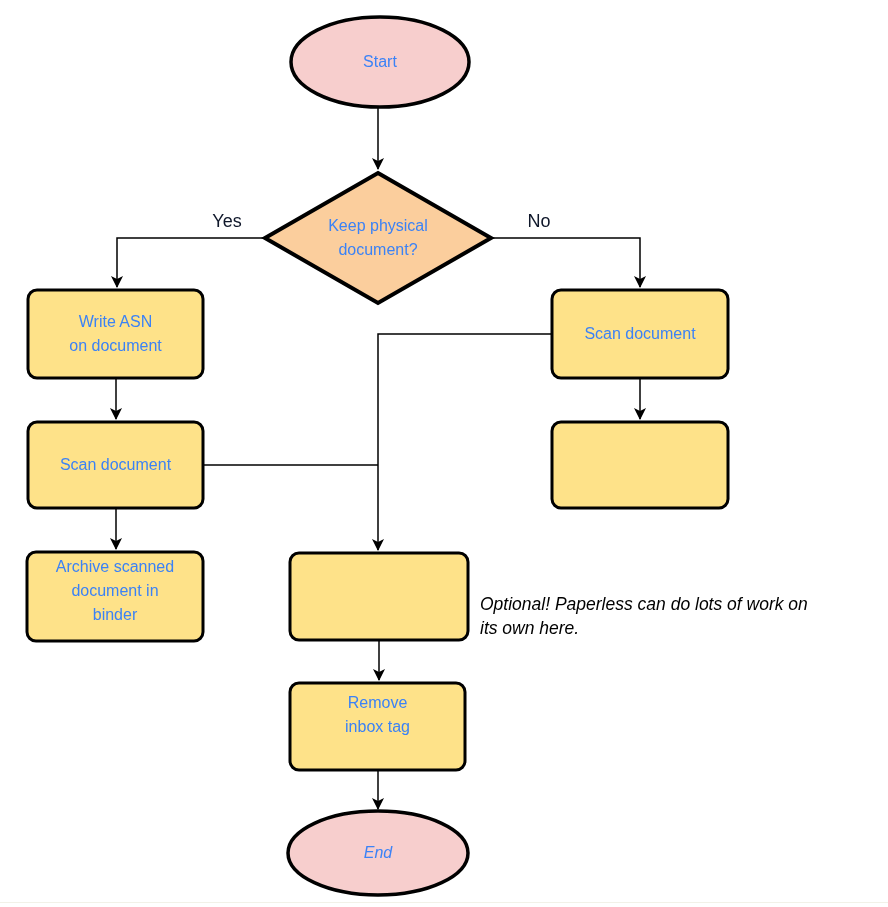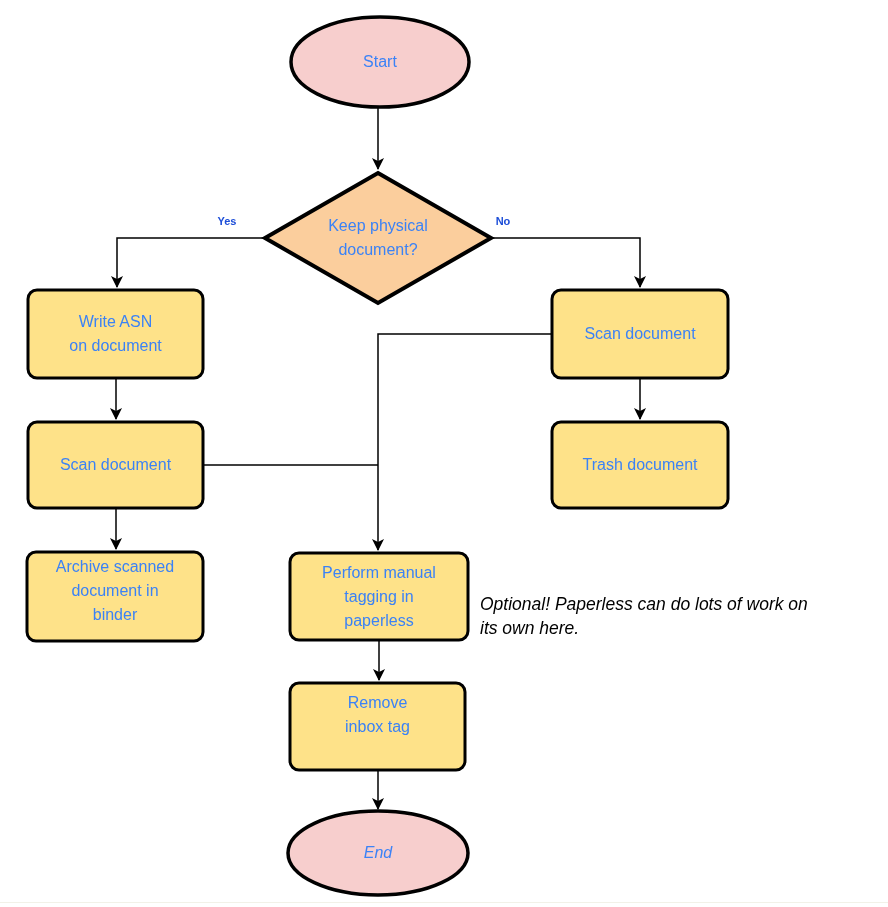--- a/index.html
+++ b/index.html
@@ -24,24 +24,23 @@
     text-align: center;
     color: #3b82f6;
     font-size: 16px;
     line-height: 24px;
     white-space: pre-line;
     pointer-events: none;
   }
   .edge-label {
     position: absolute;
     text-align: center;
-    color: #1d4ed8;
-    font-size: 11px;
+    color: #0f172a;
+    font-size: 18px;
     line-height: 20px;
-    font-weight: bold;
   }
   .annotation {
     position: absolute;
     left: 480px;
     top: 592px;
     width: 420px;
     color: #000000;
     font-size: 17.5px;
     line-height: 24px;
     font-style: italic;
@@ -92,28 +91,24 @@
   <div class="node-label" style="left:290px; top:17px; width:180px; height:90px;">Start</div>
   <div class="node-label" style="left:28px; top:290px; width:175px; height:88px;">Write ASN
 on document</div>
   <div class="node-label" style="left:288px; top:195px; width:180px; height:86px;">Keep physical
 document?</div>
   <div class="node-label" style="left:28px; top:422px; width:175px; height:86px;">Scan document</div>
   <div class="node-label" style="left:27px; top:552px; width:176px; height:77px;">Archive scanned
 document in
 binder</div>
   <div class="node-label" style="left:552px; top:290px; width:176px; height:88px;">Scan document</div>
-  <div class="node-label" style="left:552px; top:422px; width:176px; height:86px;">Trash document</div>
-  <div class="node-label" style="left:290px; top:553px; width:178px; height:87px;">Perform manual
-tagging in
-paperless</div>
   <div class="node-label" style="left:290px; top:683px; width:175px; height:64px;">Remove
 inbox tag</div>
   <div class="node-label" style="left:288px; top:811px; width:180px; height:84px;font-style:italic;">End</div>
 
   <div class="edge-label" style="left:200px; top:211px; width:54px;">Yes</div>
-  <div class="edge-label" style="left:476px; top:211px; width:54px;text-align:center;">No</div>
+  <div class="edge-label" style="left:512px; top:211px; width:54px;text-align:center;">No</div>
 
   <div class="annotation">Optional! Paperless can do lots of work on
 its own here.</div>
 
   <div class="bottom-hairline"></div>
 </div>
 
 </body></html>

